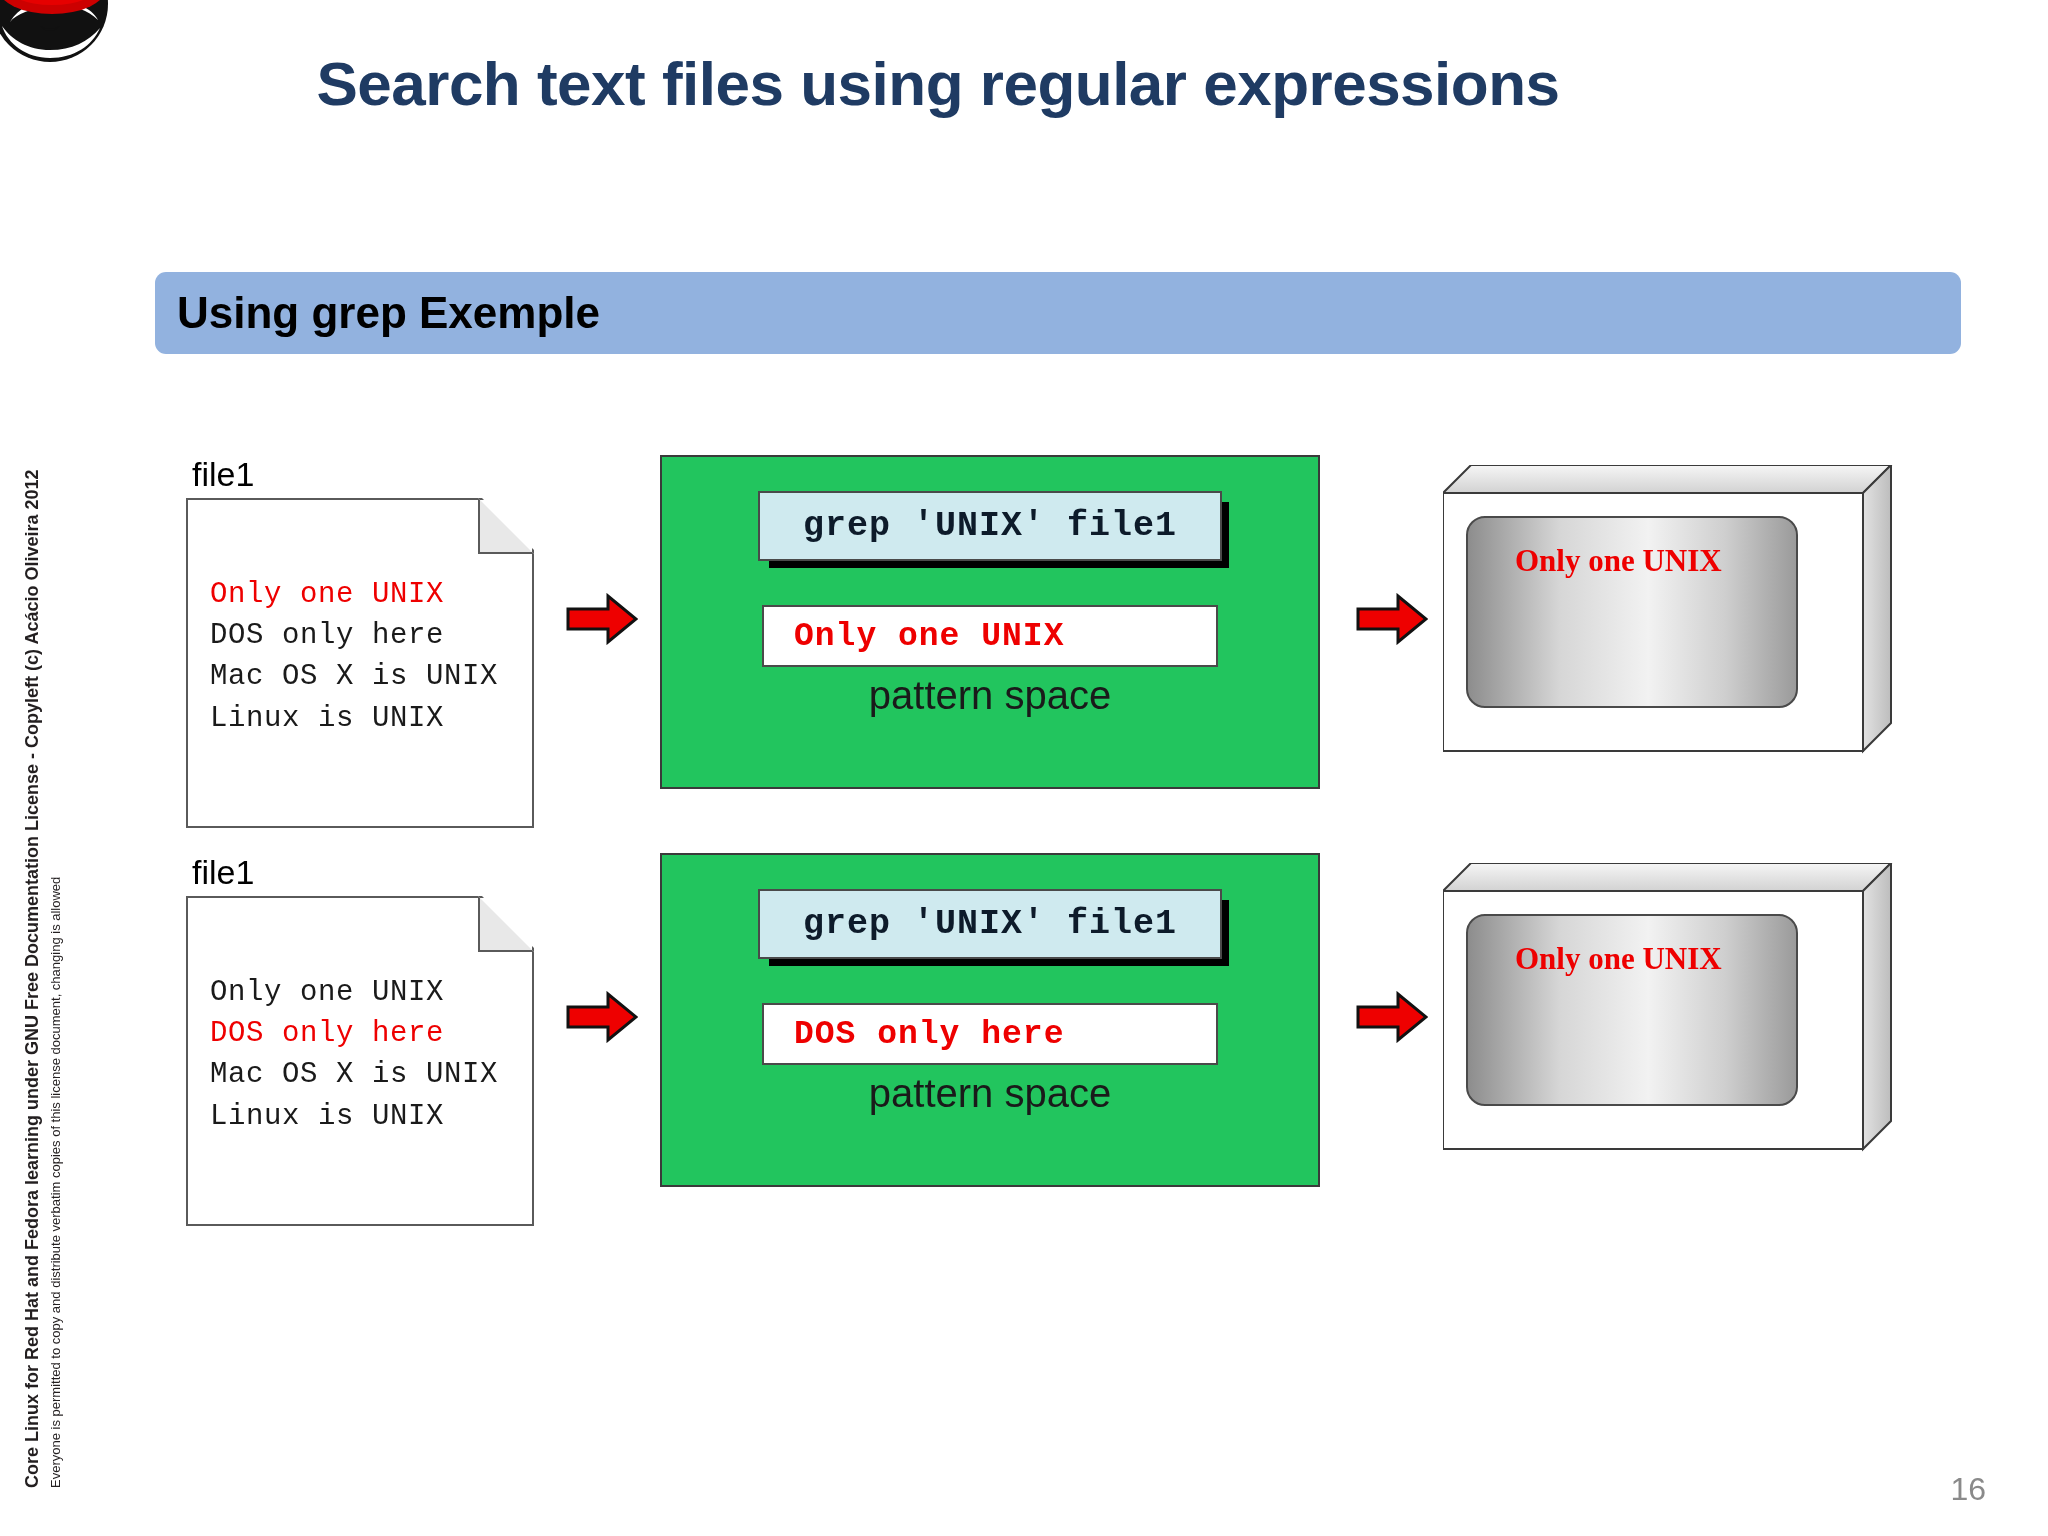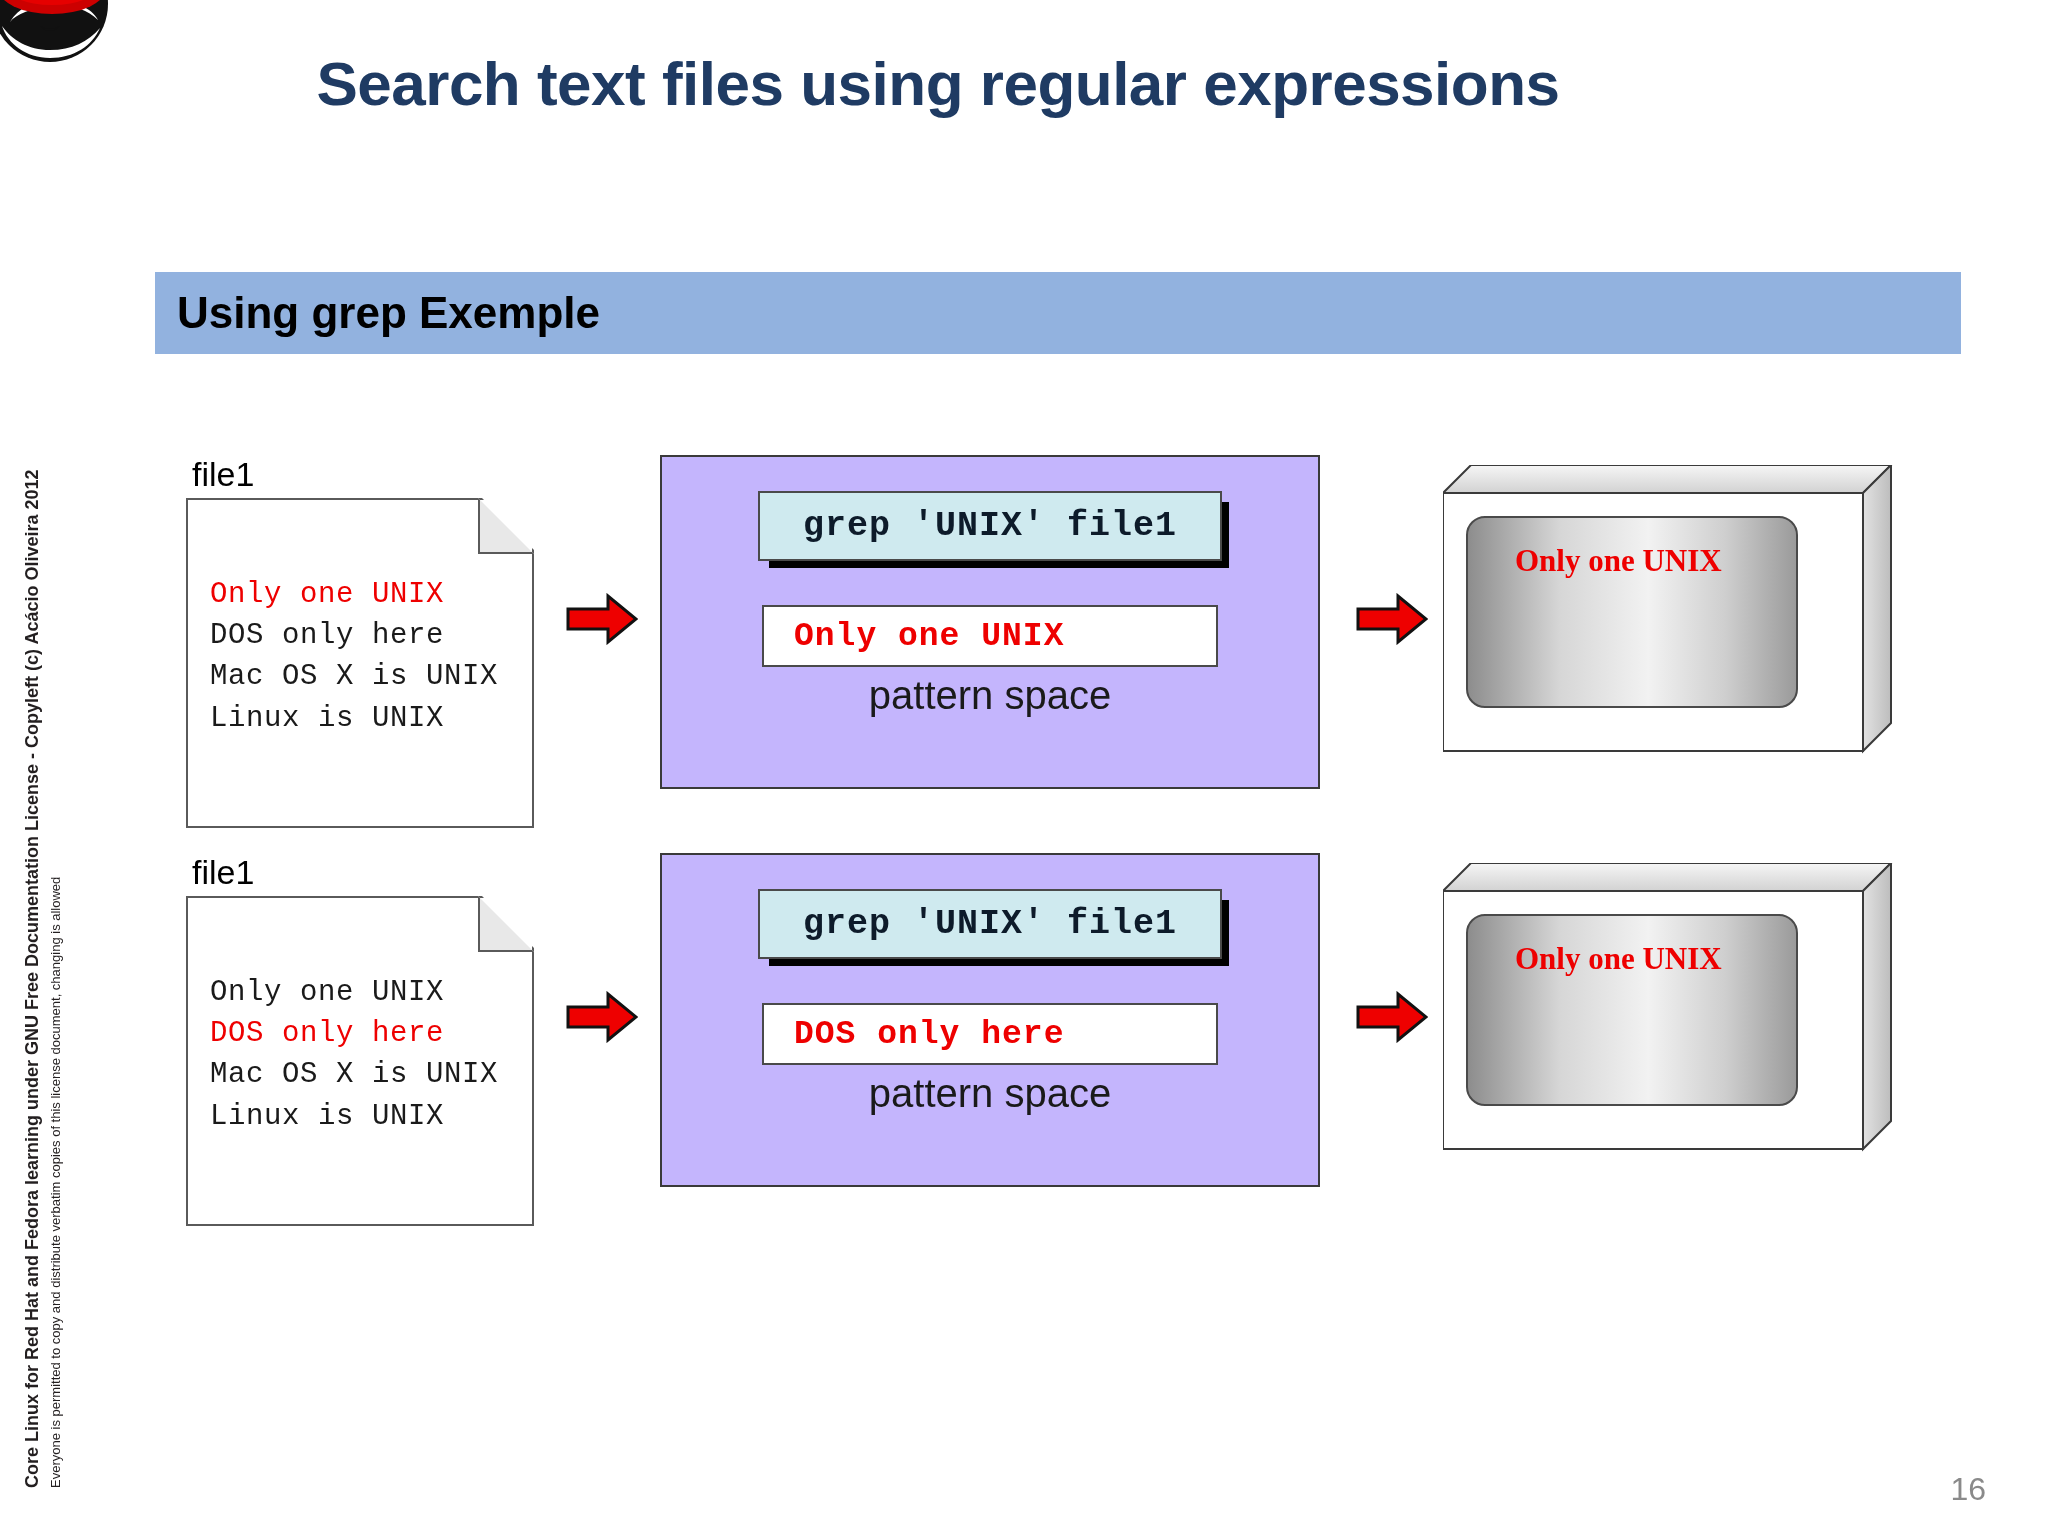--- a/index.html
+++ b/index.html
@@ -25,21 +25,21 @@
     font-size:62px;font-weight:bold;
     color:#1F3B63;
     letter-spacing:-0.5px;
     font-family:"Liberation Sans", sans-serif;
   }
 
   
   .section-bar{
     position:absolute;left:155px;top:272px;width:1806px;height:82px;
     background:#92B2DF;
-    display:flex;align-items:center;
+    display:flex;align-items:center;border-radius:11px;
   }
   .section-bar .label{
     margin-left:22px;
     font-size:44px;font-weight:bold;color:#000000;
     font-family:"Liberation Sans", sans-serif;
   }
 
   
   .sidebar{
     position:absolute;left:0px;top:0px;width:70px;height:1536px;
@@ -114,21 +114,21 @@
   }
   .arrow svg{display:block;}
   .arrow.a1{left:566px;top:138px;}
   .arrow.a2{left:1356px;top:138px;}
 
   
   .panel{
     position:absolute;left:660px;top:0px;
     width:656px;height:330px;
     border:2px solid #3a3a3a;
-    background:#c4b5fd;
+    background:#22c55e;
   }
   .cmdbox-wrap{
     position:absolute;left:96px;top:34px;width:460px;height:66px;
   }
   .cmdbox-shadow{
     position:absolute;left:11px;top:11px;width:460px;height:66px;
     background:#000000;
   }
   .cmdbox{
     position:absolute;left:0;top:0;width:460px;height:66px;

